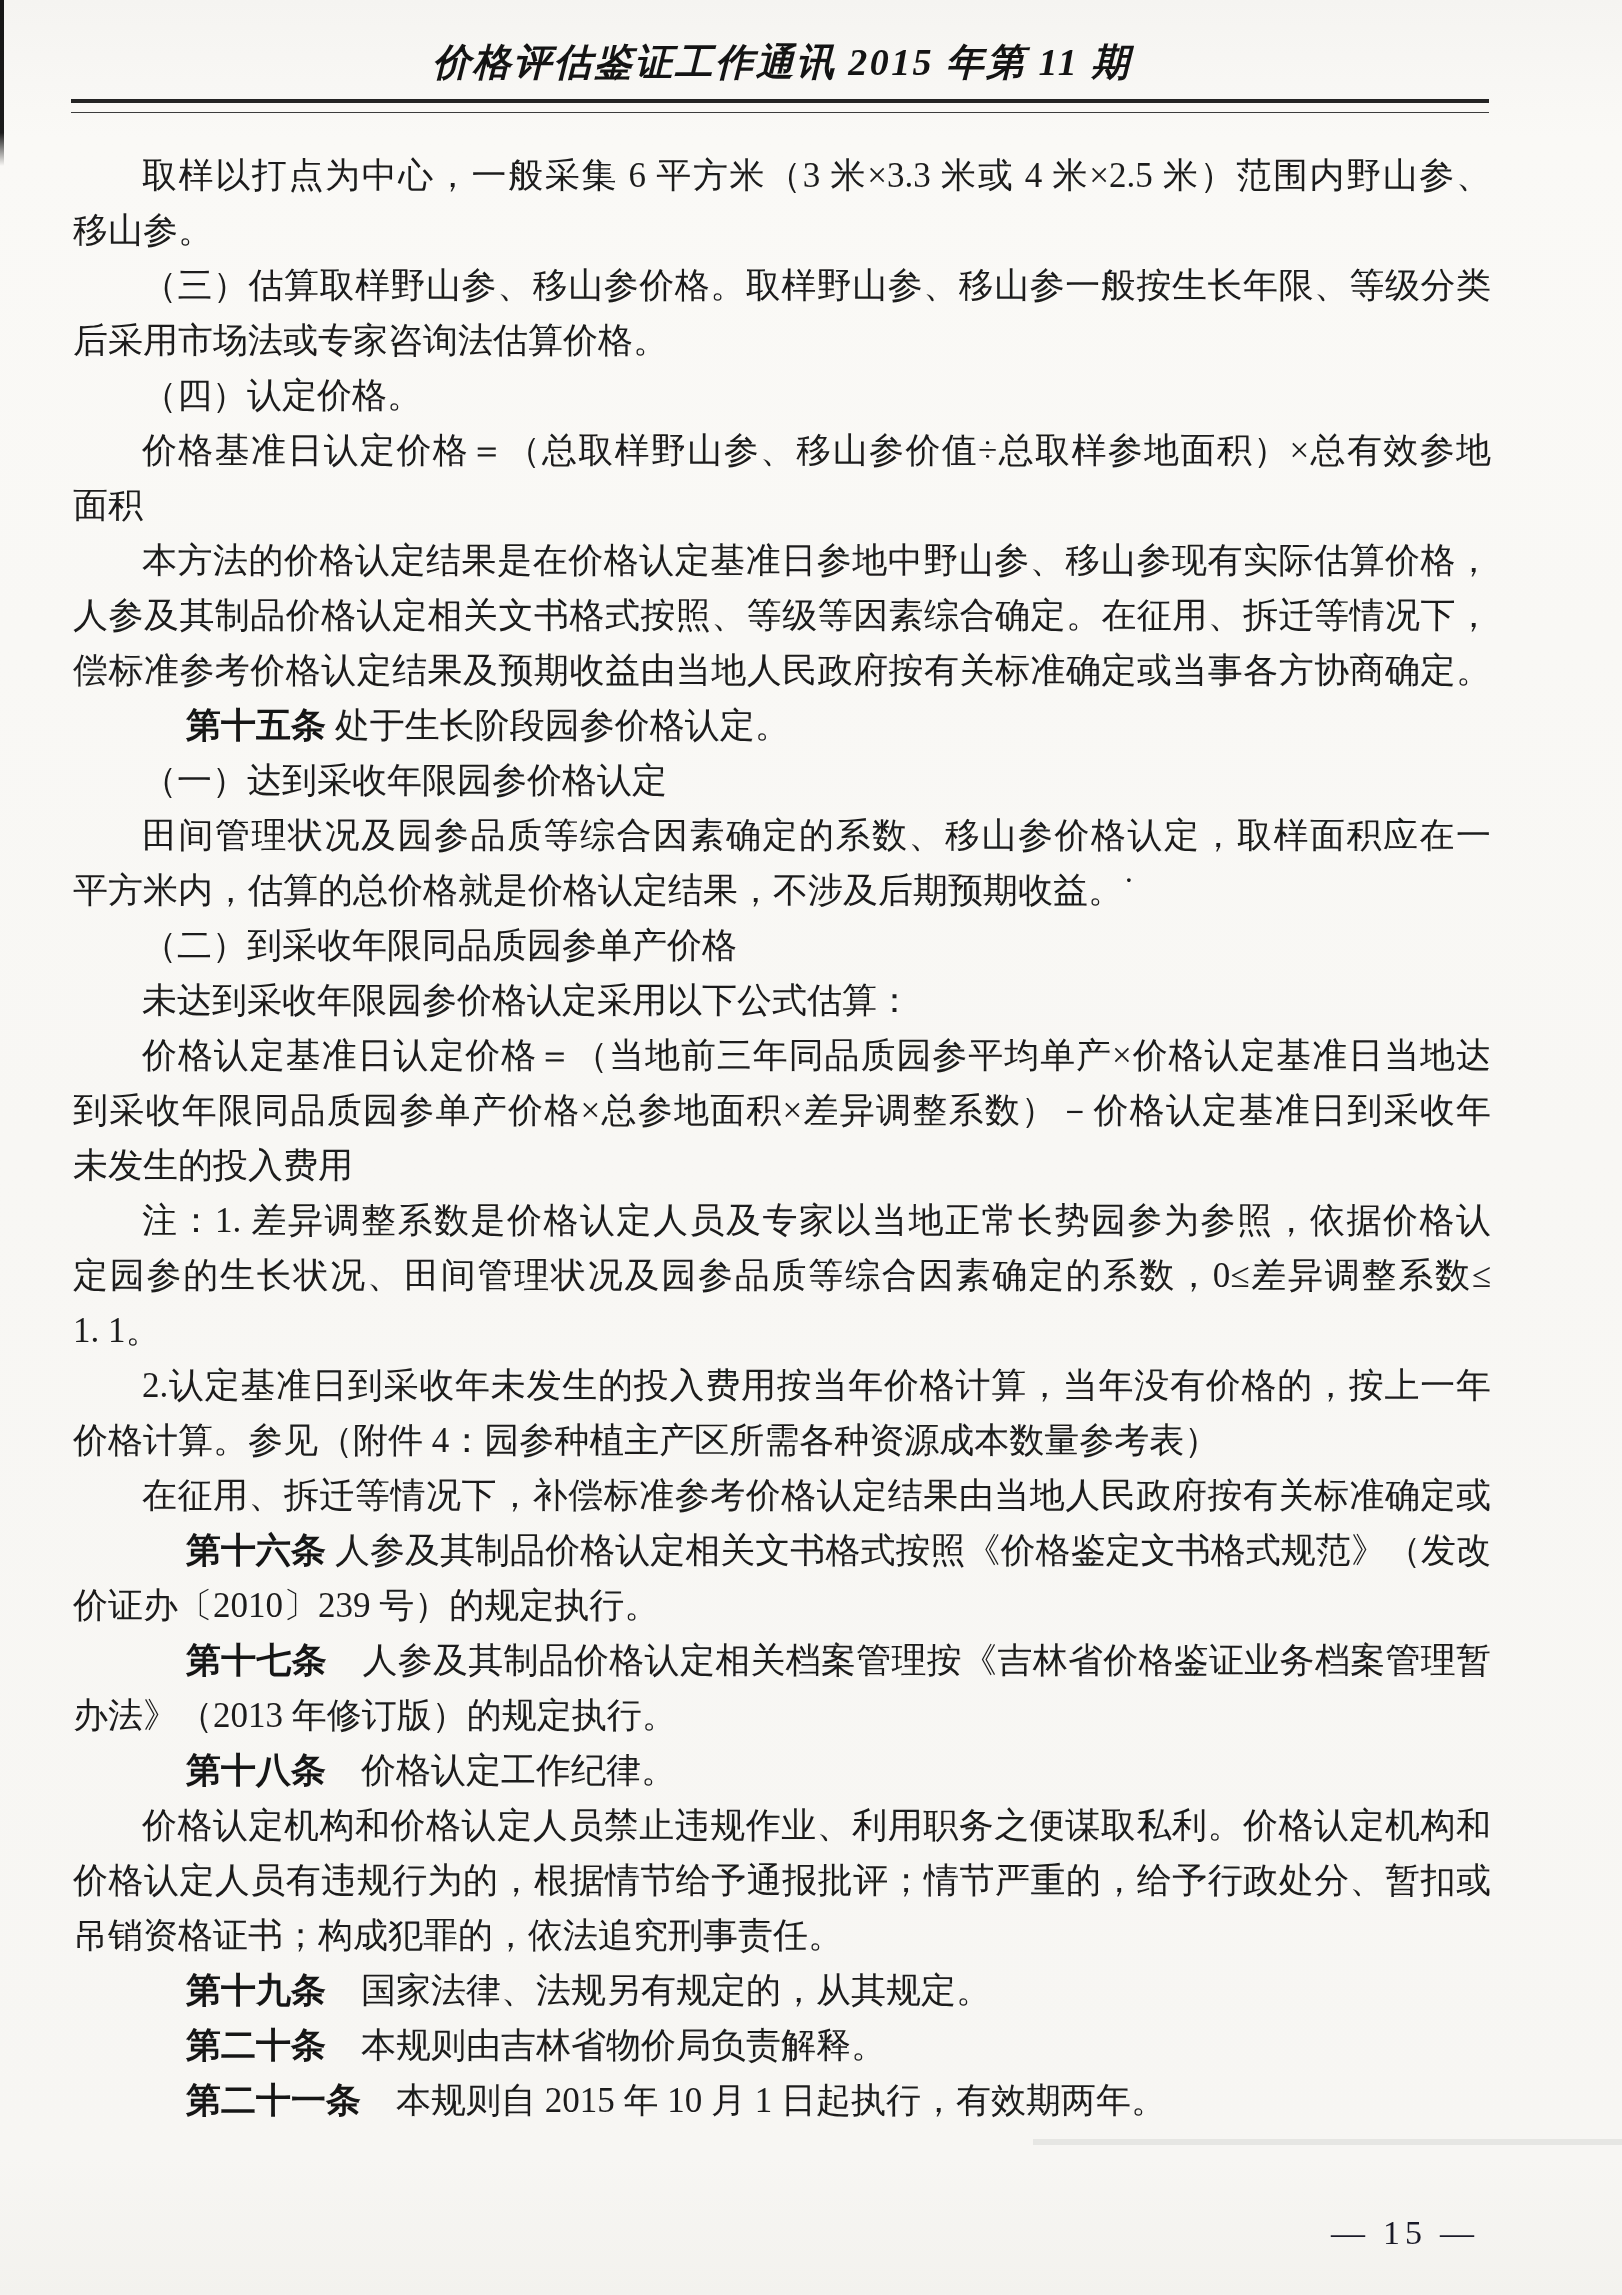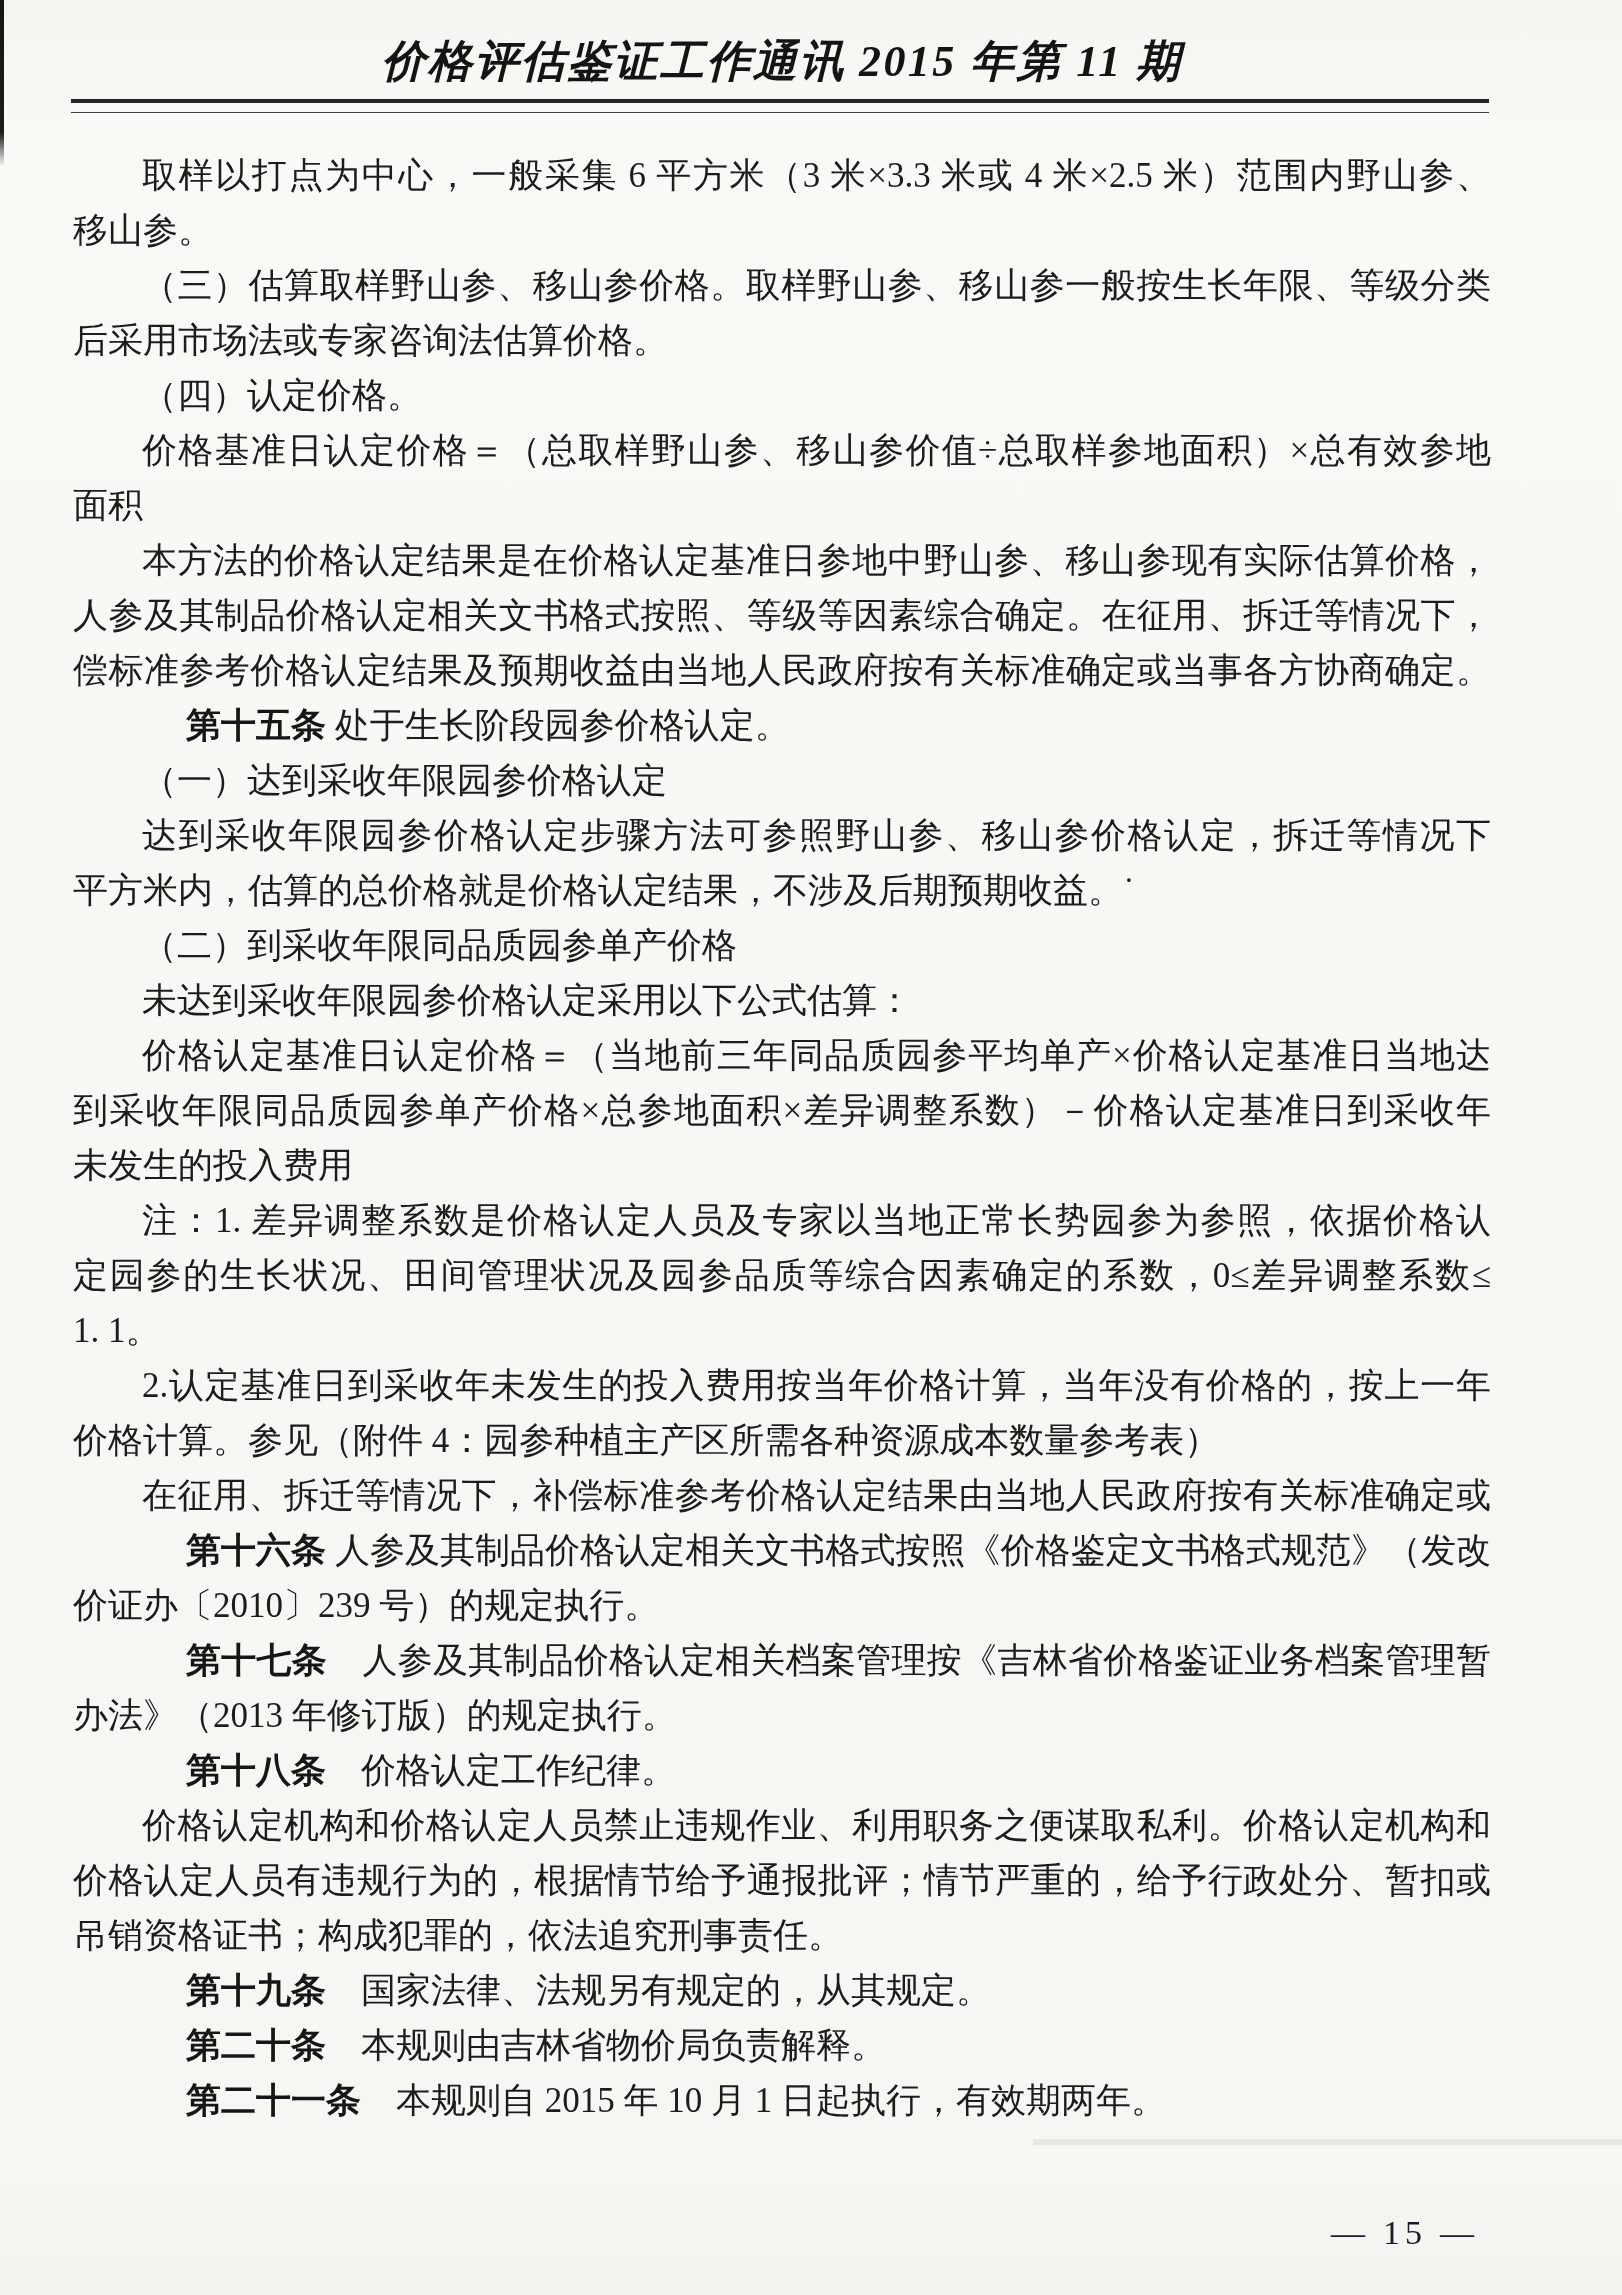--- a/index.html
+++ b/index.html
@@ -28,21 +28,21 @@
     left: 1033px; top: 2139px;
     width: 589px; height: 5.7px;
     background: rgba(90, 90, 90, 0.10);
   }
 
   .masthead {
     position: absolute;
     top: 37px; left: 73px;
     width: 1418px;
     text-align: center;
-    font-size: 44px;
+    font-size: 38px;
     line-height: 50px;
     font-weight: 700;
     font-style: italic;
     letter-spacing: 2.4px;
     color: #141414;
   }
 
   .head-rule {
     position: absolute;
     left: 71px; top: 99px;
@@ -96,21 +96,21 @@
       <div class="line fill ind"><span>（三）估算取样野山参、移山参价格。取样野山参、移山参一般按生长年限、等级分类</span></div>
       <div class="line"><span>后采用市场法或专家咨询法估算价格。</span></div>
       <div class="line ind"><span>（四）认定价格。</span></div>
       <div class="line fill ind"><span>价格基准日认定价格＝（总取样野山参、移山参价值÷总取样参地面积）×总有效参地</span></div>
       <div class="line"><span>面积</span></div>
       <div class="line fill ind"><span>本方法的价格认定结果是在价格认定基准日参地中野山参、移山参现有实际估算价格，</span></div>
       <div class="line fill"><span>人参及其制品价格认定相关文书格式按照、等级等因素综合确定。在征用、拆迁等情况下，补</span></div>
       <div class="line fill"><span>偿标准参考价格认定结果及预期收益由当地人民政府按有关标准确定或当事各方协商确定。</span></div>
       <div class="line ind"><span class="lead">第十五条</span><span> 处于生长阶段园参价格认定。</span></div>
       <div class="line ind"><span>（一）达到采收年限园参价格认定</span></div>
-      <div class="line fill ind"><span>达到采收年限园参价格认定步骤方法可参照野山参、移山参价格认定，拆迁等情况下</span></div>
+      <div class="line fill ind"><span>田间管理状况及园参品质等综合因素确定的系数、移山参价格认定，取样面积应在一</span></div>
       <div class="line"><span>平方米内，估算的总价格就是价格认定结果，不涉及后期预期收益。˙</span></div>
       <div class="line ind"><span>（二）到采收年限同品质园参单产价格</span></div>
       <div class="line ind"><span>未达到采收年限园参价格认定采用以下公式估算：</span></div>
       <div class="line fill ind"><span>价格认定基准日认定价格＝（当地前三年同品质园参平均单产×价格认定基准日当地达</span></div>
       <div class="line fill"><span>到采收年限同品质园参单产价格×总参地面积×差异调整系数）－价格认定基准日到采收年</span></div>
       <div class="line"><span>未发生的投入费用</span></div>
       <div class="line fill ind"><span>注：1. 差异调整系数是价格认定人员及专家以当地正常长势园参为参照，依据价格认</span></div>
       <div class="line fill"><span>定园参的生长状况、田间管理状况及园参品质等综合因素确定的系数，0≤差异调整系数≤</span></div>
       <div class="line"><span>1. 1。</span></div>
       <div class="line fill ind"><span>2.认定基准日到采收年未发生的投入费用按当年价格计算，当年没有价格的，按上一年</span></div>

